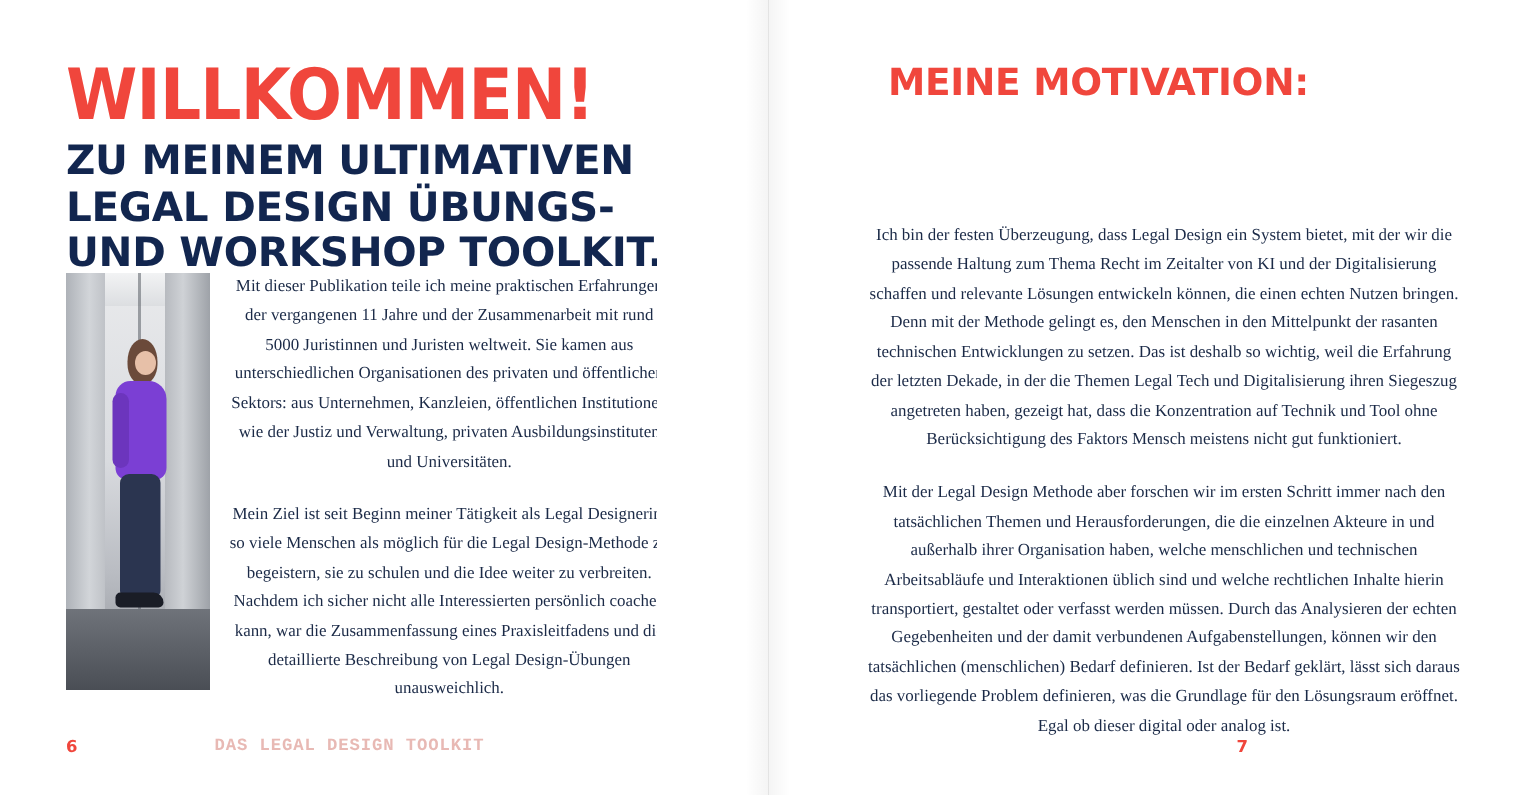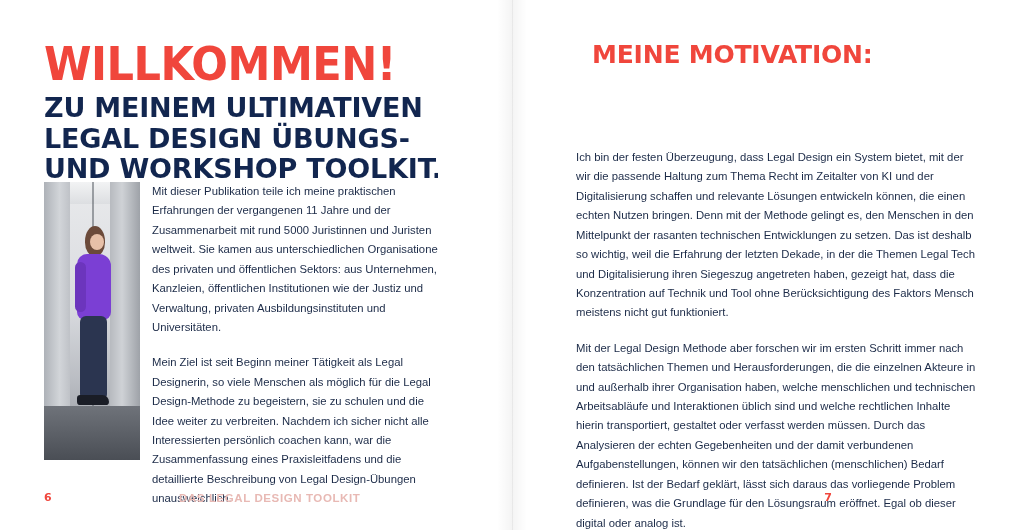--- a/index.html
+++ b/index.html
@@ -181,26 +181,26 @@
     background: #1a1d26;
   }
 
   .body-col {
     position: absolute;
     left: 152px;
     top: 182px;
     width: 295px;
   }
   .body-p {
-    font-family: Liberation Sans, sans-serif;
+    font-family: Liberation Serif, serif;
     font-size: 11.3px;
     line-height: 1.72;
     color: #1b2a47;
     margin: 0 0 16px 0;
-    text-align: left;
+    text-align: center;
   }
 
   
   .r-head-1 {
     position: absolute;
     left: 576px;
     top: 42px;
     font-family: "DejaVu Sans", sans-serif;
     font-weight: 700;
     font-size: 25px;
@@ -242,27 +242,26 @@
     bottom: 26px;
     font-family: "DejaVu Sans", sans-serif;
     font-weight: 700;
     font-size: 11px;
     color: #F0463C;
   }
   .footer-title {
     position: absolute;
     left: 143px;
     bottom: 26px;
-    font-family: Liberation Sans, sans-serif;
+    font-family: Liberation Mono, monospace;
     font-weight: 700;
     font-size: 11.5px;
     letter-spacing: 0.6px;
     color: #E8B9B4;
     text-transform: uppercase;
-    margin-left: 36px;
   }
   .footer-right-num {
     position: absolute;
     right: 44px;
     bottom: 26px;
     font-family: "DejaVu Sans", sans-serif;
     font-weight: 700;
     font-size: 11px;
     color: #F0463C;
   }

